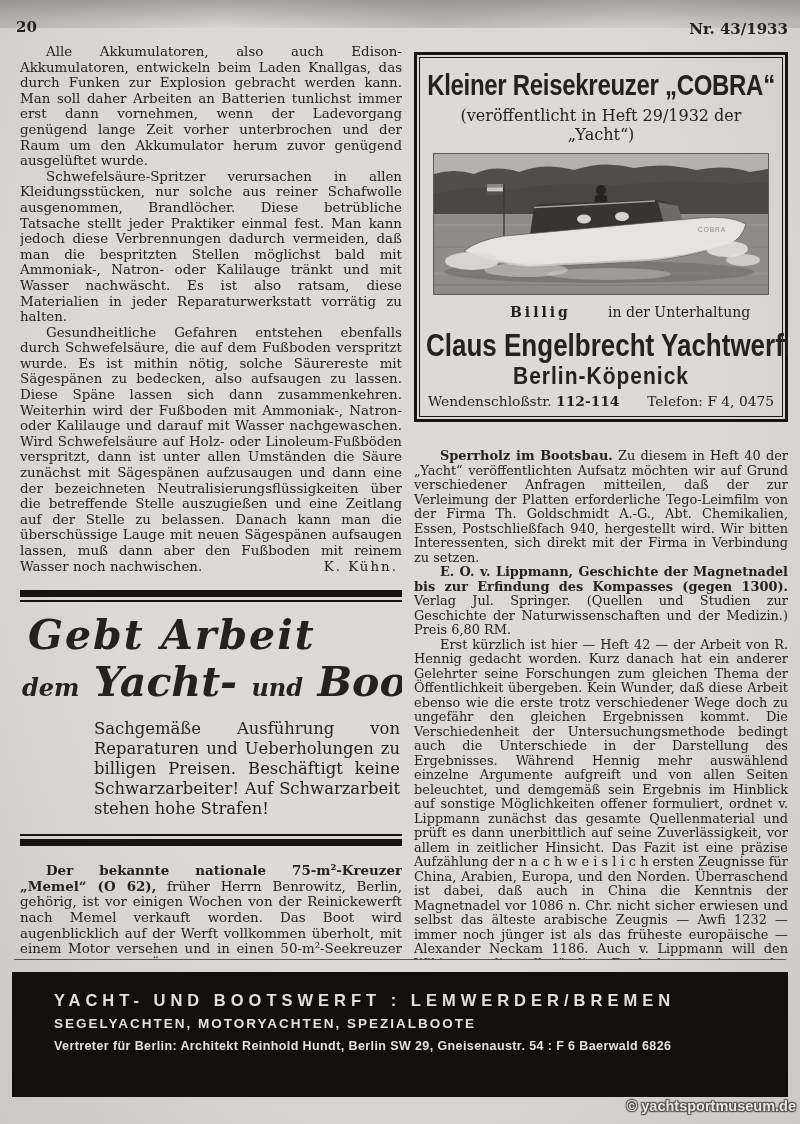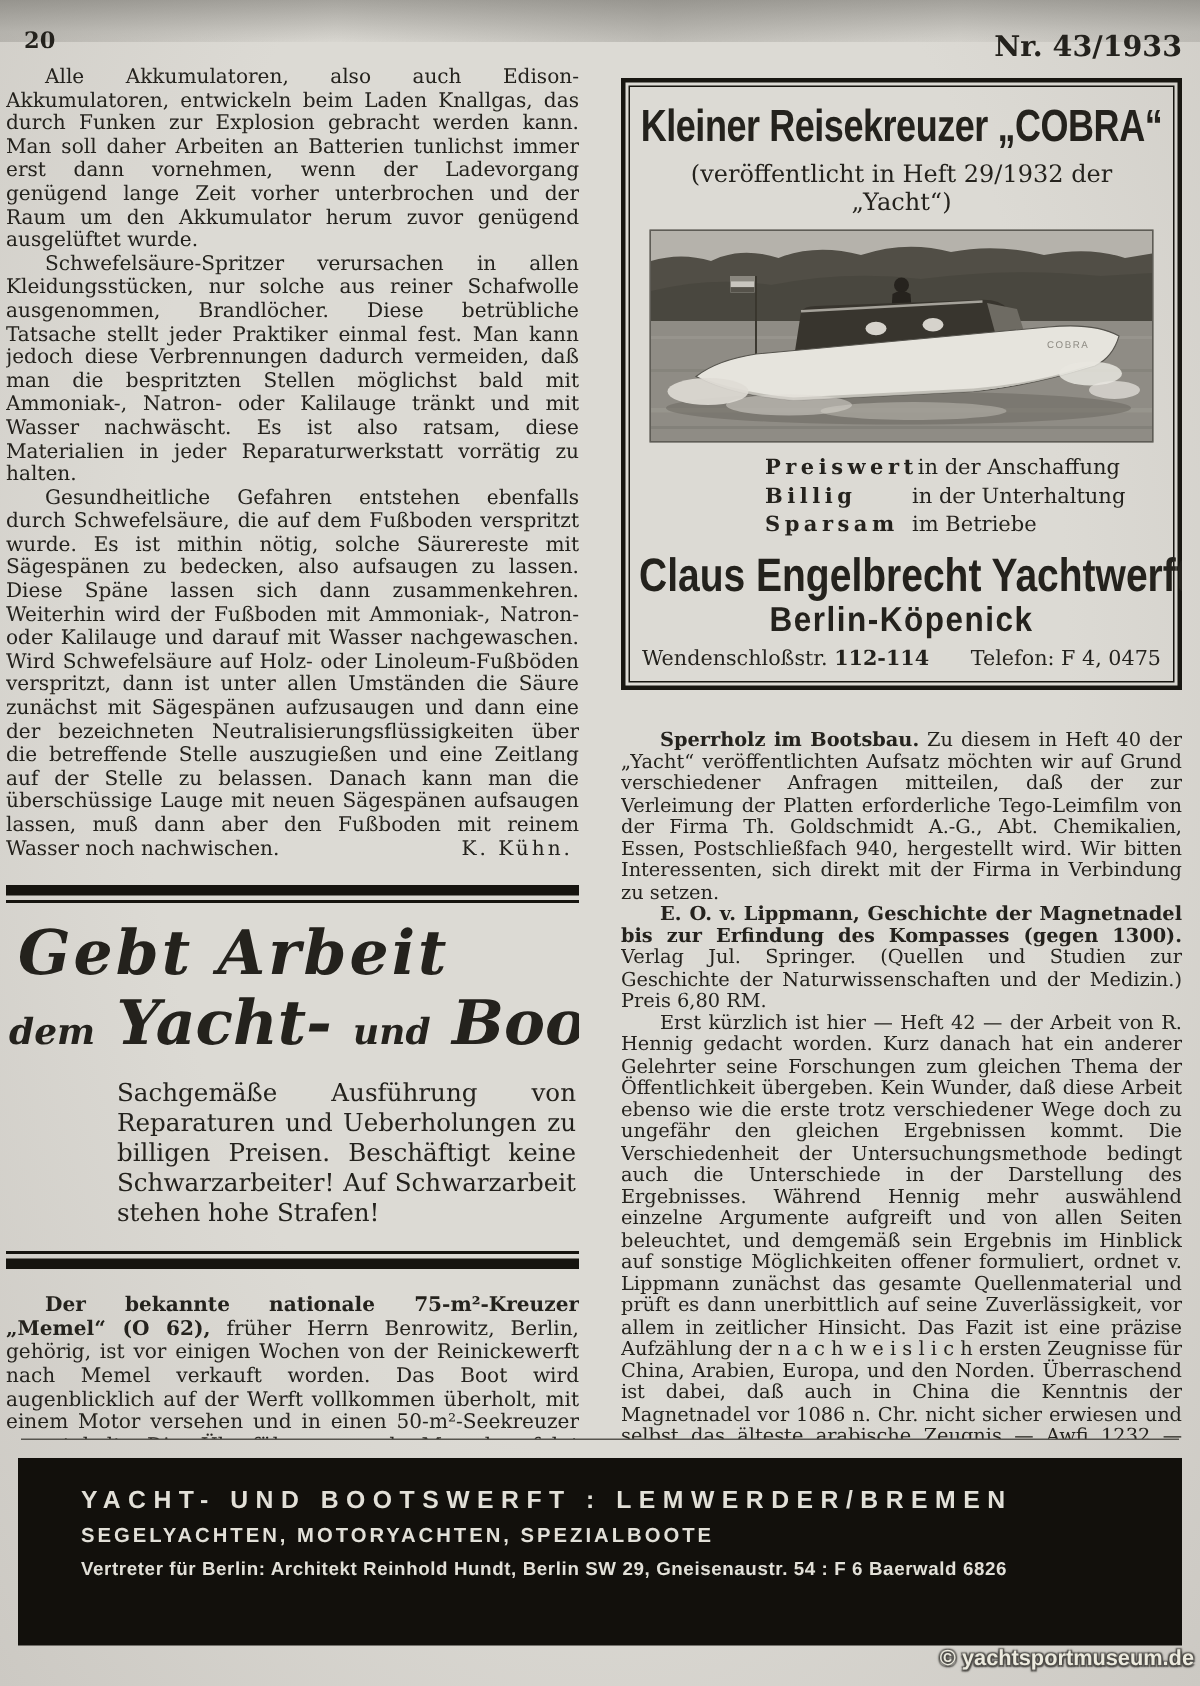--- a/index.html
+++ b/index.html
@@ -3,23 +3,23 @@
 <meta charset="utf-8">
 <style>
   html,body{margin:0;padding:0;}
   .page{position:relative;width:800px;height:1124px;overflow:hidden;
         background:radial-gradient(ellipse at 50% 38%,#dcdad4 55%,#ccc9c3 100%),#d8d6d0;
         font-family:"DejaVu Serif",serif;color:#24221d;}
   .scan-top{position:absolute;top:0;left:0;right:0;height:28px;
         background:linear-gradient(90deg,rgba(110,108,102,.28),rgba(170,168,162,.08) 28%,rgba(120,118,112,.30) 55%,rgba(150,148,142,.12) 80%,rgba(120,118,112,.25)),
                    linear-gradient(180deg,#a5a39d,#cfcdc7 75%,rgba(207,205,199,0));}
   .pagenum{position:absolute;top:18px;left:16px;font-size:15px;font-weight:bold;}
-  .issue{position:absolute;top:20px;right:12px;font-size:19px;font-weight:bold;}
+  .issue{position:absolute;top:20px;right:12px;font-size:15px;font-weight:bold;}
 
-  .col-left{position:absolute;left:4px;top:44px;width:382px;height:916px;overflow:hidden;}
+  .col-left{position:absolute;left:20px;top:44px;width:382px;height:916px;overflow:hidden;}
   .col-right{position:absolute;left:414px;top:52px;width:374px;height:908px;overflow:hidden;}
 
   .body{font-size:13.4px;line-height:15.6px;text-align:justify;margin:0;}
   .col-right .body{font-size:12.9px;line-height:14.5px;}
   .ind{text-indent:26px;}
   .body b{font-weight:bold;}
   .author-r{float:right;letter-spacing:2px;padding-right:4px;}
 
   
   .werbebox{margin:16px 0 17px;}
@@ -127,23 +127,21 @@
           <path d="M34,98 Q60,108 95,111 L215,105 Q255,102 294,89 Q270,100 215,107 L95,113 Q52,109 34,98 Z" fill="#b9b6af" opacity="0.8"></path>
           <text x="264" y="78" font-size="6.5" letter-spacing="1" fill="#8f8c84" font-family="Liberation Sans, sans-serif">COBRA</text>
           <ellipse cx="38" cy="107" rx="27" ry="9" fill="#dfdcd5" opacity="0.9"></ellipse>
           <ellipse cx="92" cy="116" rx="42" ry="7" fill="#dfdcd5" opacity="0.5"></ellipse>
           <ellipse cx="175" cy="120" rx="62" ry="6" fill="#dfdcd5" opacity="0.35"></ellipse>
           <ellipse cx="293" cy="95" rx="21" ry="8" fill="#e8e6df" opacity="0.85"></ellipse>
           <ellipse cx="309" cy="106" rx="17" ry="6" fill="#e8e6df" opacity="0.7"></ellipse>
         </svg>
 
         <div class="feat">
-          <div><span class="feat-term">Preiswert</span><span>in der Anschaffung</span></div>
           <div><span class="feat-term">Billig</span><span>in der Unterhaltung</span></div>
-          <div><span class="feat-term">Sparsam</span><span>im Betriebe</span></div>
         </div>
 
         <div class="cobra-co">Claus Engelbrecht Yachtwerft</div>
         <div class="cobra-city">Berlin-Köpenick</div>
         <div class="cobra-addr">
           <span><span>Wendenschloßstr.</span>
             <b>112-114</b></span>
           <span>Telefon: F 4, 0475</span>
         </div>
       </div>

